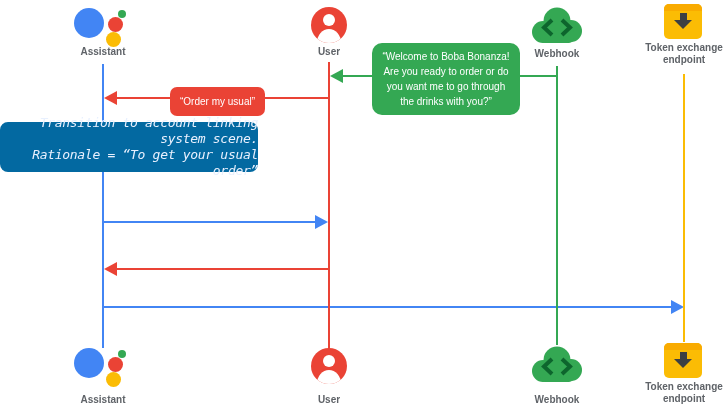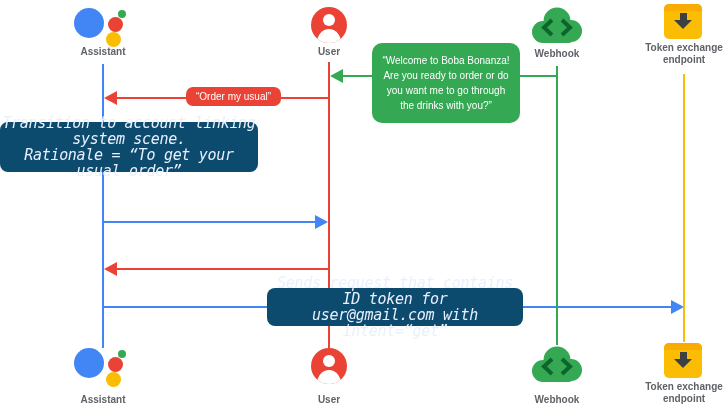--- a/index.html
+++ b/index.html
@@ -19,24 +19,24 @@
   .ah-left.green{border-right:13px solid #34a853;}
   .ah-left.red{border-right:13px solid #ea4335;}
   .ah-right.blue{border-left:13px solid #4285f4;}
   
   .bubble{position:absolute;z-index:3;color:#ffffff;display:flex;align-items:center;
           justify-content:center;text-align:center;white-space:pre-line;
           font-size:10px;line-height:15px;}
   .b-green{background:#34a853;border-radius:10px;}
   .b-red{background:#ea4335;border-radius:7px;}
   .b-blue{background:#4285f4;border-radius:10px;}
-  .note{position:absolute;z-index:3;background:#0c4a6e;border-radius:8px;color:#e8f0fe;
-        display:flex;align-items:center;justify-content:center;text-align:center;
+  .note{position:absolute;z-index:3;background:#0369a1;border-radius:8px;color:#e8f0fe;
+        display:flex;align-items:center;justify-content:center;text-align:right;
         white-space:pre-line;font-family:"DejaVu Sans Mono",monospace;font-style:italic;
-        font-size:15px;line-height:16px;letter-spacing:-0.3px;}
+        font-size:13px;line-height:16px;letter-spacing:-0.3px;}
   
   .actor-label{position:absolute;z-index:3;color:#5f6368;font-weight:bold;font-size:10px;
                line-height:12px;text-align:center;white-space:pre-line;}
   
   .assistant-icon{position:absolute;width:54px;height:44px;z-index:4;}
   .assistant-icon span{position:absolute;border-radius:50%;}
   .a-blue{left:0;top:2px;width:30px;height:30px;background:#4285f4;}
   .a-red{left:34px;top:11px;width:15px;height:15px;background:#ea4335;}
   .a-green{left:44px;top:4px;width:8px;height:8px;background:#34a853;}
   .a-yellow{left:32px;top:26px;width:15px;height:15px;background:#fbbc04;}
@@ -73,34 +73,32 @@
 
   <div class="hline hl-blue" style="left:103px;top:221px;width:214px;"></div>
   <div class="ah ah-right blue" style="left:315px;top:215px;"></div>
 
   <div class="hline hl-red" style="left:106px;top:268px;width:222px;"></div>
   <div class="ah ah-left red" style="left:104px;top:262px;"></div>
 
   <div class="hline hl-blue" style="left:103px;top:306px;width:570px;"></div>
   <div class="ah ah-right blue" style="left:671px;top:300px;"></div>
 
-  <div class="bubble b-green" style="left:372px;top:43px;width:148px;height:80px;">“Welcome to Boba Bonanza!
+  <div class="bubble b-green" style="left:372px;top:43px;width:148px;height:72px;">“Welcome to Boba Bonanza!
 Are you ready to order or do
 you want me to go through
 the drinks with you?”</div>
 
-  <div class="bubble b-red" style="left:170px;top:87px;width:95px;height:19px;margin-left:16px;">“Order my usual”</div>
+  <div class="bubble b-red" style="left:170px;top:87px;width:95px;height:29px;">“Order my usual”</div>
 
   <div class="note" style="left:0px;top:122px;width:258px;height:50px;">Transition to account linking system scene.
 Rationale = “To get your usual order”</div>
 
 
 
-  <div class="note" style="left:267px;top:288px;width:256px;height:38px;">Sends request that contains ID token for
-user@gmail.com with intent=“get”</div>
 
   <div class="assistant-icon" style="left:74px;top:6px;">
     <span class="a-blue"></span>
       <span class="a-red"></span>
       <span class="a-green"></span>
       <span class="a-yellow"></span>
   </div>
   <div class="actor-label" style="left:63px;top:46px;width:80px;">Assistant</div>
 
   <div class="user-icon" style="left:311px;top:7px;">

